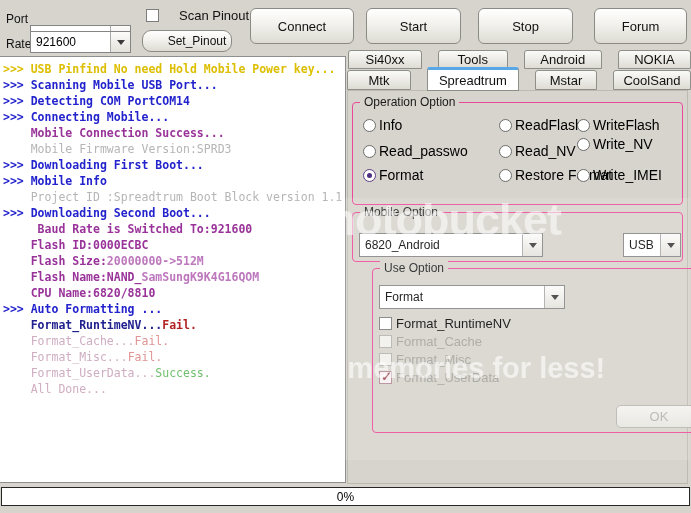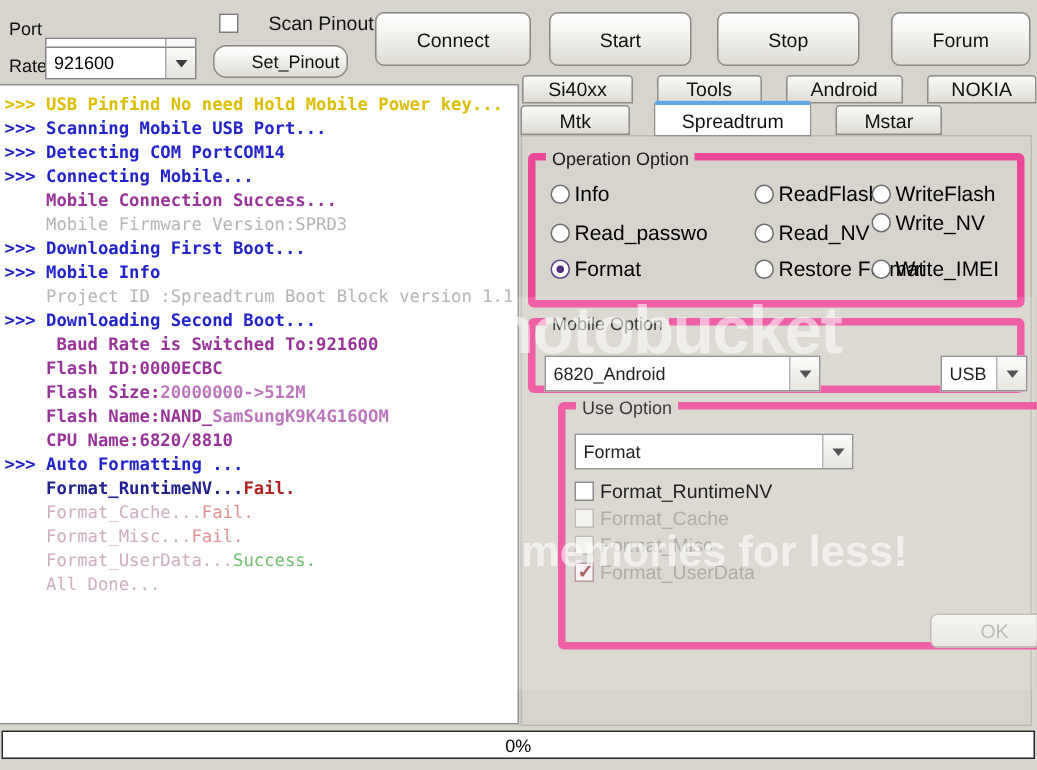--- a/index.html
+++ b/index.html
@@ -73,21 +73,21 @@
   }
   #log-panel {
     left:0; top:56px; width:346px; height:427px;
     background:#fff; border:1px solid #8f8f8f; border-left:none;
     padding:4px 2px 0 3px; overflow:hidden;
     font-family:"DejaVu Sans Mono", monospace;
     font-size:11.5px; line-height:16px; white-space:pre;
   }
   .log-line { white-space:pre; }
 
-  .groupbox { position:absolute; border:5px solid #ec4899; border-radius:4px; }
+  .groupbox { position:absolute; border:1px solid #ec4899; border-radius:4px; }
   .groupbox-title {
     position:absolute; top:-8px; left:7px; background:#d7d4cd;
     padding:0 4px; font-size:12px; color:#1a1a1a; white-space:nowrap;
   }
 
   
   .radio-item { position:absolute; display:flex; align-items:center; cursor:pointer; }
   .radio-circle {
     width:13px; height:13px; border-radius:50%; background:#fff;
     border:1px solid #6d6d6d; position:relative; flex:0 0 13px;
@@ -159,20 +159,21 @@
 <div class="tab-row" id="tab-row1" style="left:348px;top:50px;width:343px;height:19px;">
     <div class="tab" style="width: 84px;">Si40xx</div>
     <div class="tab" style="width: 79px;">Tools</div>
     <div class="tab" style="width: 89px;">Android</div>
     <div class="tab" style="width: 83px;">NOKIA</div>
   </div>
 <div class="tab-row" id="tab-row2" style="left:347px;top:70px;width:344px;height:20px;">
     <div class="tab" style="width: 73px;">Mtk</div>
     <div class="tab active" style="width: 105px;">Spreadtrum</div>
     <div class="tab" style="width: 71px;">Mstar</div>
+    <div class="tab" style="width: 89px;">CoolSand</div>
   </div>
 
 <div class="abs" id="log-panel"><div class="log-line"><span style="color: rgb(221, 190, 0); font-weight: bold;">&gt;&gt;&gt; USB Pinfind No need Hold Mobile Power key...</span></div><div class="log-line"><span style="color: rgb(35, 35, 205); font-weight: bold;">&gt;&gt;&gt; Scanning Mobile USB Port...</span></div><div class="log-line"><span style="color: rgb(35, 35, 205); font-weight: bold;">&gt;&gt;&gt; Detecting COM PortCOM14</span></div><div class="log-line"><span style="color: rgb(35, 35, 205); font-weight: bold;">&gt;&gt;&gt; Connecting Mobile...</span></div><div class="log-line"><span style="color: rgb(153, 51, 153); font-weight: bold;">    Mobile Connection Success...</span></div><div class="log-line"><span style="color: rgb(181, 181, 181);">    Mobile Firmware Version:SPRD3</span></div><div class="log-line"><span style="color: rgb(35, 35, 205); font-weight: bold;">&gt;&gt;&gt; Downloading First Boot...</span></div><div class="log-line"><span style="color: rgb(35, 35, 205); font-weight: bold;">&gt;&gt;&gt; Mobile Info</span></div><div class="log-line"><span style="color: rgb(181, 181, 181);">    Project ID :Spreadtrum Boot Block version 1.1</span></div><div class="log-line"><span style="color: rgb(35, 35, 205); font-weight: bold;">&gt;&gt;&gt; Downloading Second Boot...</span></div><div class="log-line"><span style="color: rgb(153, 51, 153); font-weight: bold;">     Baud Rate is Switched To:921600</span></div><div class="log-line"><span style="color: rgb(153, 51, 153); font-weight: bold;">    Flash ID:0000ECBC</span></div><div class="log-line"><span style="color: rgb(153, 51, 153); font-weight: bold;">    Flash Size:</span><span style="color: rgb(189, 119, 189); font-weight: bold;">20000000-&gt;512M</span></div><div class="log-line"><span style="color: rgb(153, 51, 153); font-weight: bold;">    Flash Name:NAND_</span><span style="color: rgb(189, 119, 189); font-weight: bold;">SamSungK9K4G16QOM</span></div><div class="log-line"><span style="color: rgb(153, 51, 153); font-weight: bold;">    CPU Name:6820/8810</span></div><div class="log-line"><span style="color: rgb(35, 35, 205); font-weight: bold;">&gt;&gt;&gt; Auto Formatting ...</span></div><div class="log-line"><span style="color: rgb(32, 32, 143); font-weight: bold;">    Format_RuntimeNV...</span><span style="color: rgb(178, 34, 34); font-weight: bold;">Fail.</span></div><div class="log-line"><span style="color: rgb(207, 174, 194);">    Format_Cache...</span><span style="color: rgb(224, 148, 148);">Fail.</span></div><div class="log-line"><span style="color: rgb(207, 174, 194);">    Format_Misc...</span><span style="color: rgb(224, 148, 148);">Fail.</span></div><div class="log-line"><span style="color: rgb(207, 174, 194);">    Format_UserData...</span><span style="color: rgb(111, 191, 111);">Success.</span></div><div class="log-line"><span style="color: rgb(207, 174, 194);">    All Done...</span></div></div>
 
 <div class="abs" id="content-panel"></div>
 
 <div class="groupbox" id="op-box" style="left:352px;top:102px;width:331px;height:103px;z-index:2;">
   <span class="groupbox-title">Operation Option</span>
 <div class="radio-item" style="left: 10px; top: 14px;">
       <span class="radio-circle"></span>

